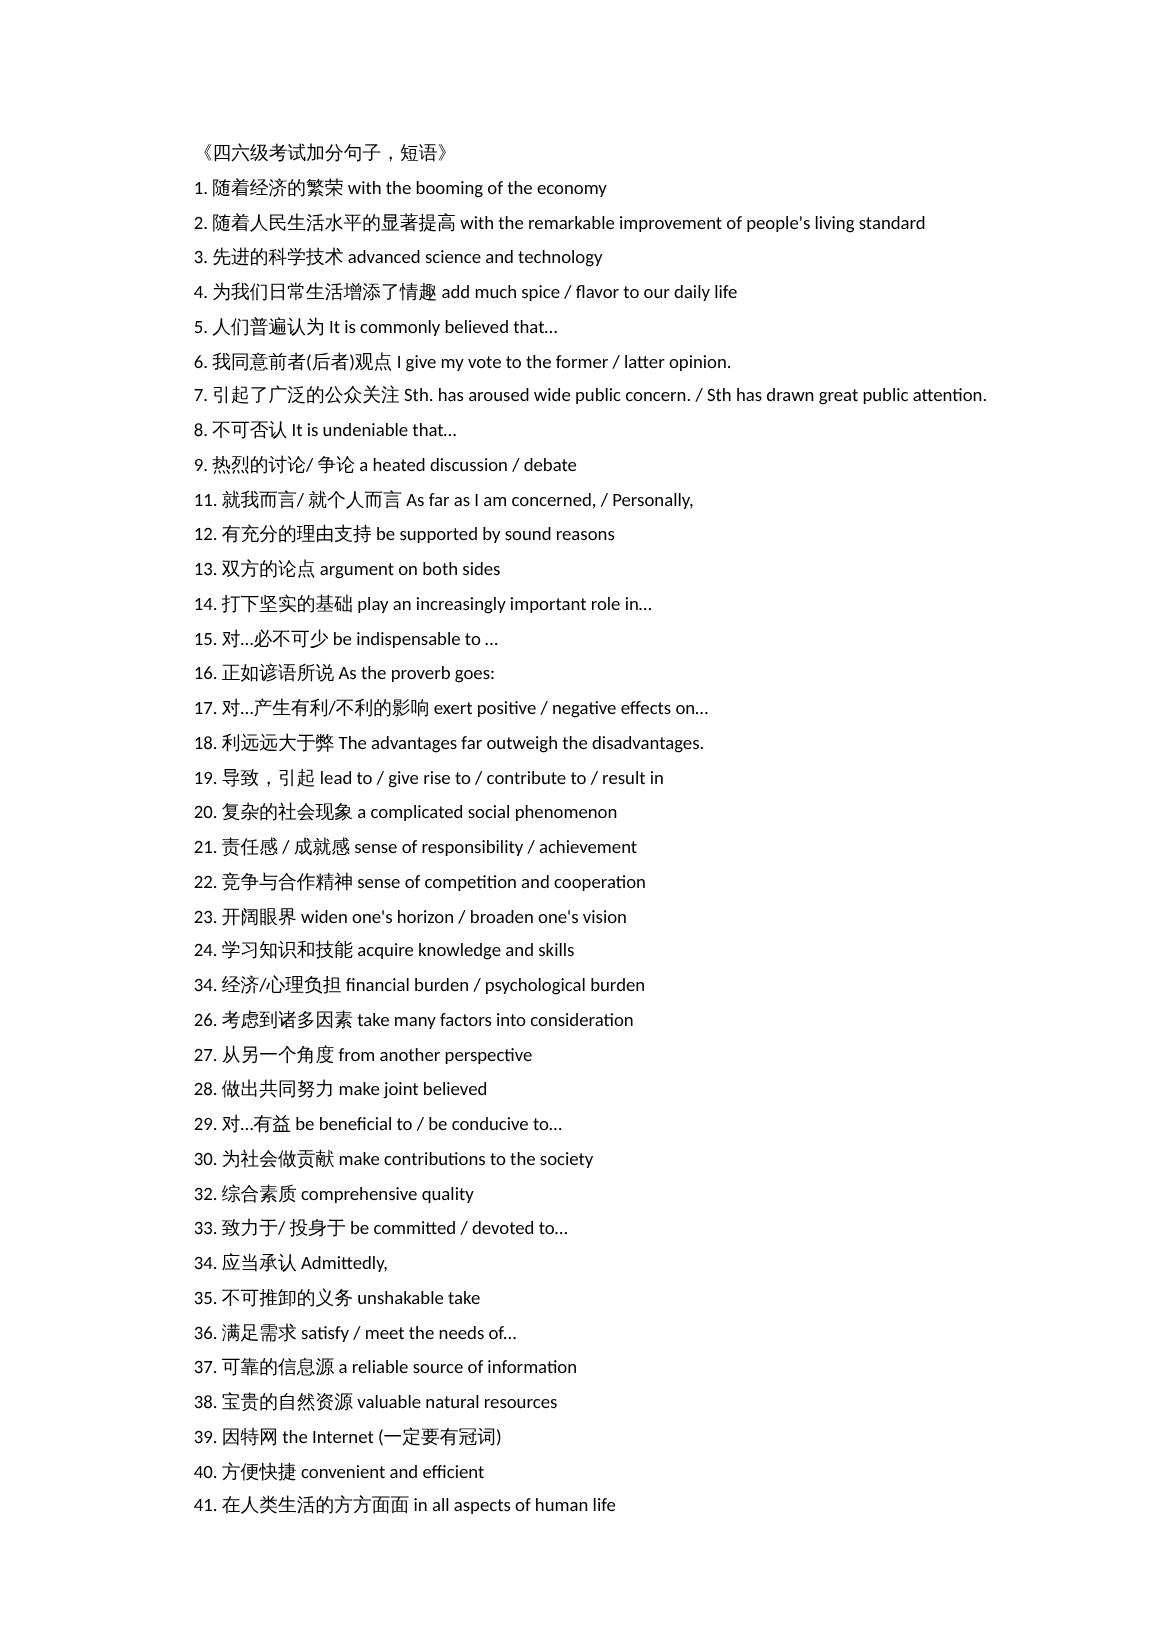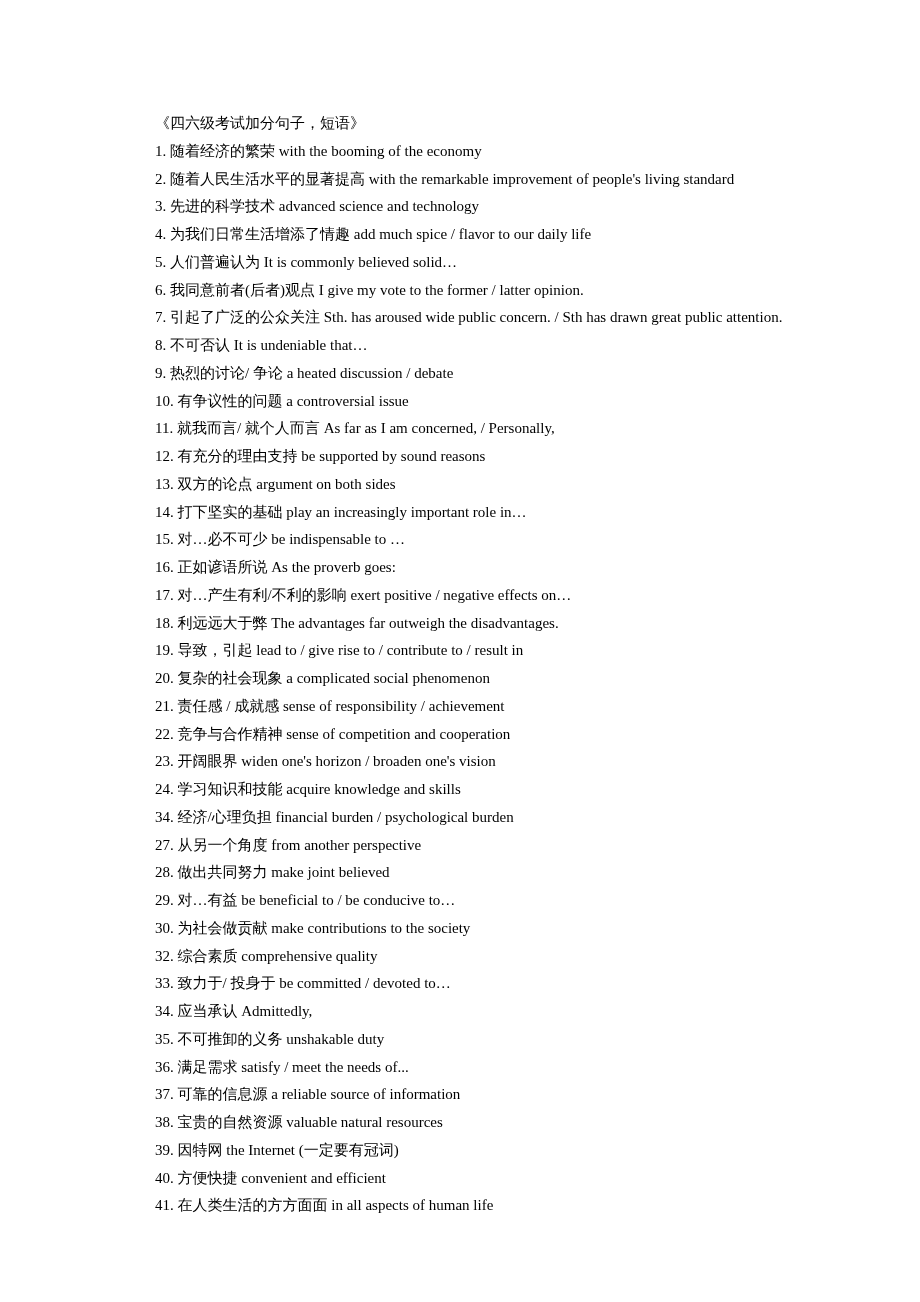--- a/index.html
+++ b/index.html
@@ -13,62 +13,61 @@
       padding: 110px 125px 100px 125px;
       color: #000000;
       font-size: 15px;
       line-height: 1.85;
     }
     .title {
       text-indent: 2em;
     }
     .item {
       text-indent: 2em;
-      font-family: Liberation Serif, serif;
     }
   </style>
 </head>
 <body>
 
 <div class="page">
   <div class="title">《四六级考试加分句子，短语》</div>
   <div id="item-list">
       <div class="item"><span>1.</span> <span>随着经济的繁荣</span>  <span>with the booming of the economy</span></div>
       <div class="item"><span>2.</span> <span>随着人民生活水平的显著提高</span>  <span>with the remarkable improvement of people's living standard</span></div>
       <div class="item"><span>3.</span> <span>先进的科学技术</span>  <span>advanced science and technology</span></div>
       <div class="item"><span>4.</span> <span>为我们日常生活增添了情趣</span>  <span>add much spice / flavor to our daily life</span></div>
-      <div class="item"><span>5.</span> <span>人们普遍认为</span>  <span>It is commonly believed solid…</span></div>
+      <div class="item"><span>5.</span> <span>人们普遍认为</span>  <span>It is commonly believed that…</span></div>
       <div class="item"><span>6.</span> <span>我同意前者(后者)观点</span>  <span>I give my vote to the former / latter opinion.</span></div>
       <div class="item"><span>7.</span> <span>引起了广泛的公众关注</span>  <span>Sth. has aroused wide public concern. / Sth has drawn great public attention.</span></div>
       <div class="item"><span>8.</span> <span>不可否认</span>  <span>It is undeniable that…</span></div>
       <div class="item"><span>9.</span> <span>热烈的讨论/ 争论</span>  <span>a heated discussion / debate</span></div>
-      <div class="item"><span>10.</span> <span>有争议性的问题</span>  <span>a controversial issue</span></div>
       <div class="item"><span>11.</span> <span>就我而言/ 就个人而言</span>  <span>As far as I am concerned, / Personally,</span></div>
       <div class="item"><span>12.</span> <span>有充分的理由支持</span>  <span>be supported by sound reasons</span></div>
       <div class="item"><span>13.</span> <span>双方的论点</span>  <span>argument on both sides</span></div>
       <div class="item"><span>14.</span> <span>打下坚实的基础</span>  <span>play an increasingly important role in…</span></div>
       <div class="item"><span>15.</span> <span>对…必不可少</span>  <span>be indispensable to …</span></div>
       <div class="item"><span>16.</span> <span>正如谚语所说</span>  <span>As the proverb goes:</span></div>
       <div class="item"><span>17.</span> <span>对…产生有利/不利的影响</span>  <span>exert positive / negative effects on…</span></div>
       <div class="item"><span>18.</span> <span>利远远大于弊</span>  <span>The advantages far outweigh the disadvantages.</span></div>
       <div class="item"><span>19.</span> <span>导致，引起</span>  <span>lead to / give rise to / contribute to / result in</span></div>
       <div class="item"><span>20.</span> <span>复杂的社会现象</span>  <span>a complicated social phenomenon</span></div>
       <div class="item"><span>21.</span> <span>责任感 / 成就感</span>  <span>sense of responsibility / achievement</span></div>
       <div class="item"><span>22.</span> <span>竞争与合作精神</span>  <span>sense of competition and cooperation</span></div>
       <div class="item"><span>23.</span> <span>开阔眼界</span>  <span>widen one's horizon / broaden one's vision</span></div>
       <div class="item"><span>24.</span> <span>学习知识和技能</span>  <span>acquire knowledge and skills</span></div>
       <div class="item"><span>34.</span> <span>经济/心理负担</span>  <span>financial burden / psychological burden</span></div>
+      <div class="item"><span>26.</span> <span>考虑到诸多因素</span>  <span>take many factors into consideration</span></div>
       <div class="item"><span>27.</span> <span>从另一个角度</span>  <span>from another perspective</span></div>
       <div class="item"><span>28.</span> <span>做出共同努力</span>  <span>make joint believed</span></div>
       <div class="item"><span>29.</span> <span>对…有益</span>  <span>be beneficial to / be conducive to…</span></div>
       <div class="item"><span>30.</span> <span>为社会做贡献</span>  <span>make contributions to the society</span></div>
       <div class="item"><span>32.</span> <span>综合素质</span>  <span>comprehensive quality</span></div>
       <div class="item"><span>33.</span> <span>致力于/ 投身于</span>  <span>be committed / devoted to…</span></div>
       <div class="item"><span>34.</span> <span>应当承认</span>  <span>Admittedly,</span></div>
-      <div class="item"><span>35.</span> <span>不可推卸的义务</span>  <span>unshakable duty</span></div>
+      <div class="item"><span>35.</span> <span>不可推卸的义务</span>  <span>unshakable take</span></div>
       <div class="item"><span>36.</span> <span>满足需求</span>  <span>satisfy / meet the needs of...</span></div>
       <div class="item"><span>37.</span> <span>可靠的信息源</span>  <span>a reliable source of information</span></div>
       <div class="item"><span>38.</span> <span>宝贵的自然资源</span>  <span>valuable natural resources</span></div>
       <div class="item"><span>39.</span> <span>因特网</span>  <span>the Internet (一定要有冠词)</span></div>
       <div class="item"><span>40.</span> <span>方便快捷</span>  <span>convenient and efficient</span></div>
       <div class="item"><span>41.</span> <span>在人类生活的方方面面</span>  <span>in all aspects of human life</span></div>
     </div>
 </div>
 
 </body></html>

